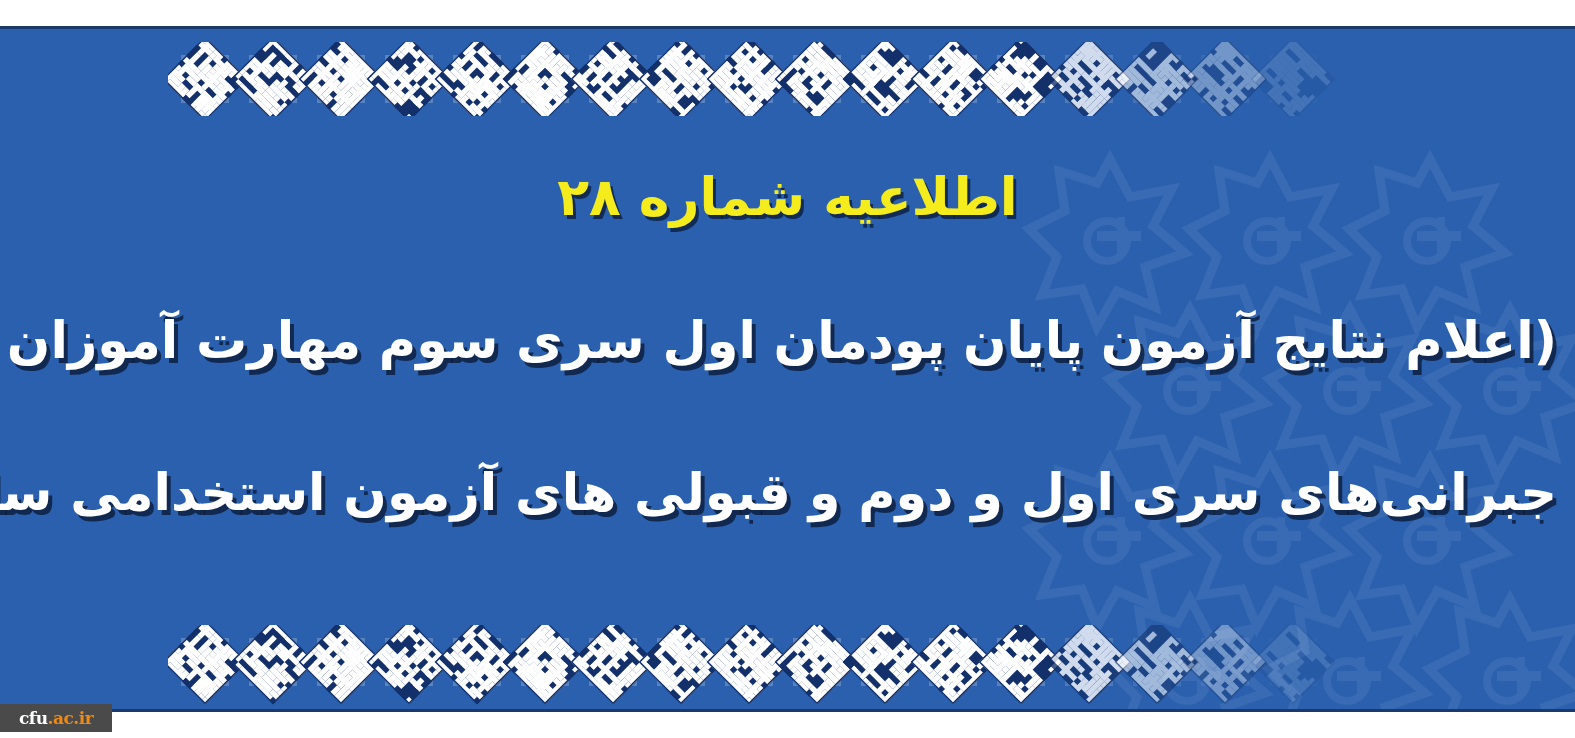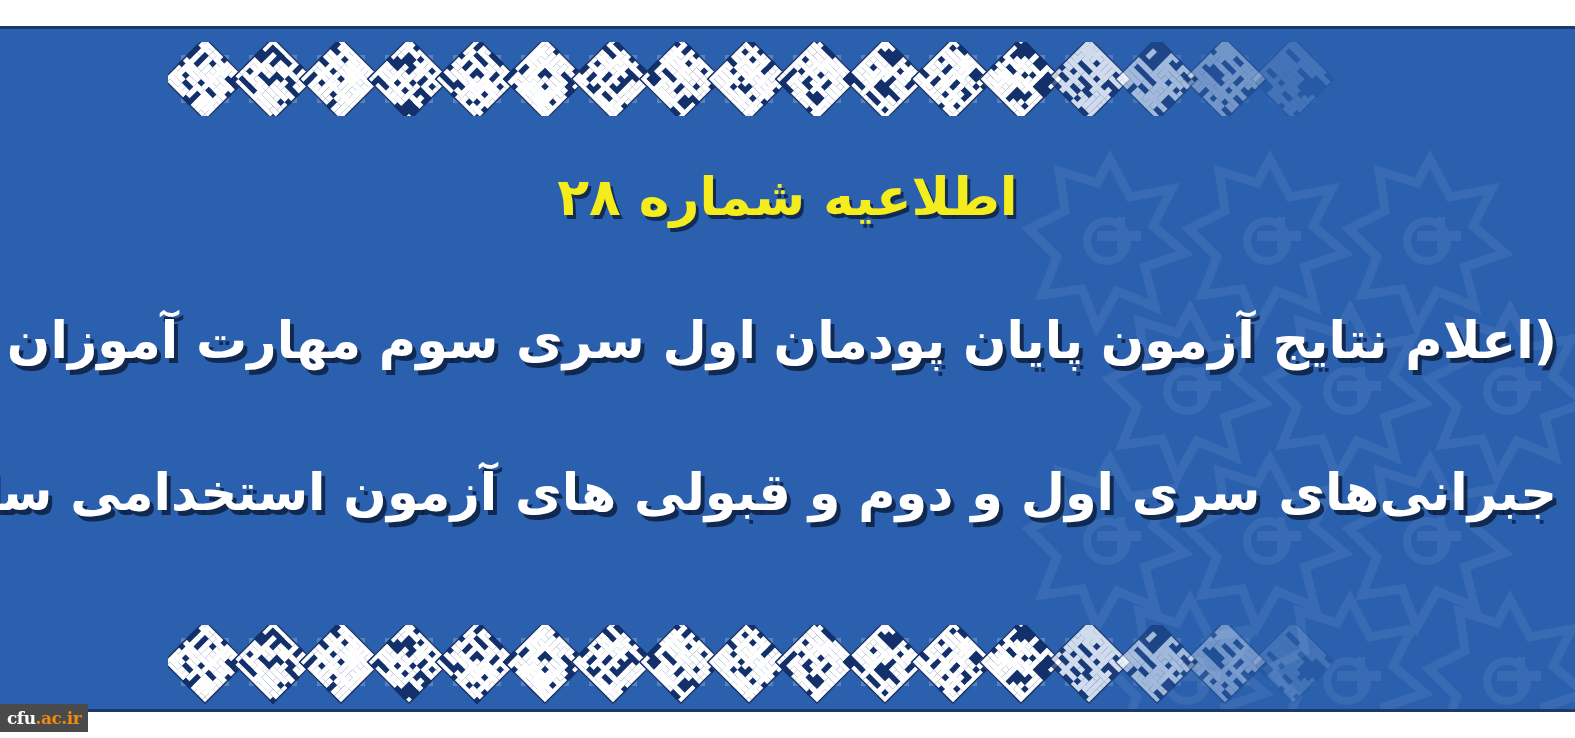--- a/index.html
+++ b/index.html
@@ -154,21 +154,21 @@
   }
   .body-line-1 { top: 282px; }
   .body-line-2 { top: 434px; }
 
   
   .watermark {
     position: absolute;
     left: 0;
     top: 704px;
     height: 28px;
-    padding: 0 7px;
+    padding: 0 19px;
     background: #4a4a4a;
     display: flex;
     align-items: center;
     font-family: "DejaVu Serif", "Liberation Serif", serif;
     font-weight: bold;
     font-size: 17px;
     letter-spacing: -0.5px;
   }
   .wm-a { color: #ffffff; }
   .wm-b { color: #f08a13; }

